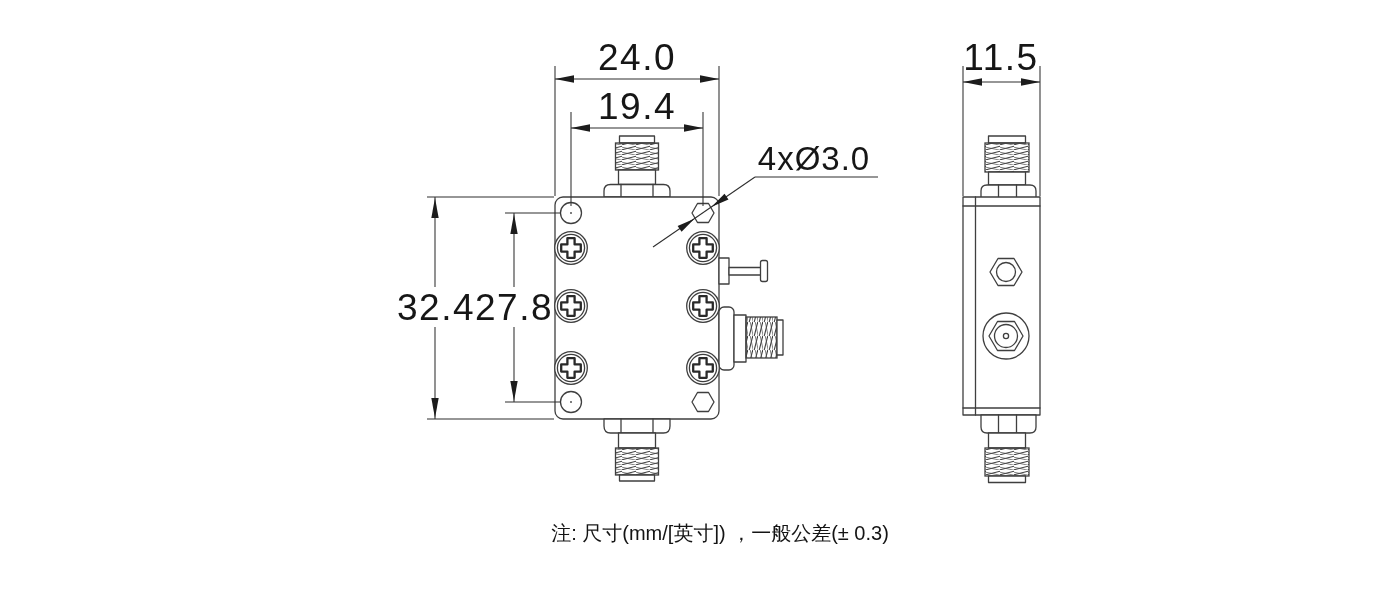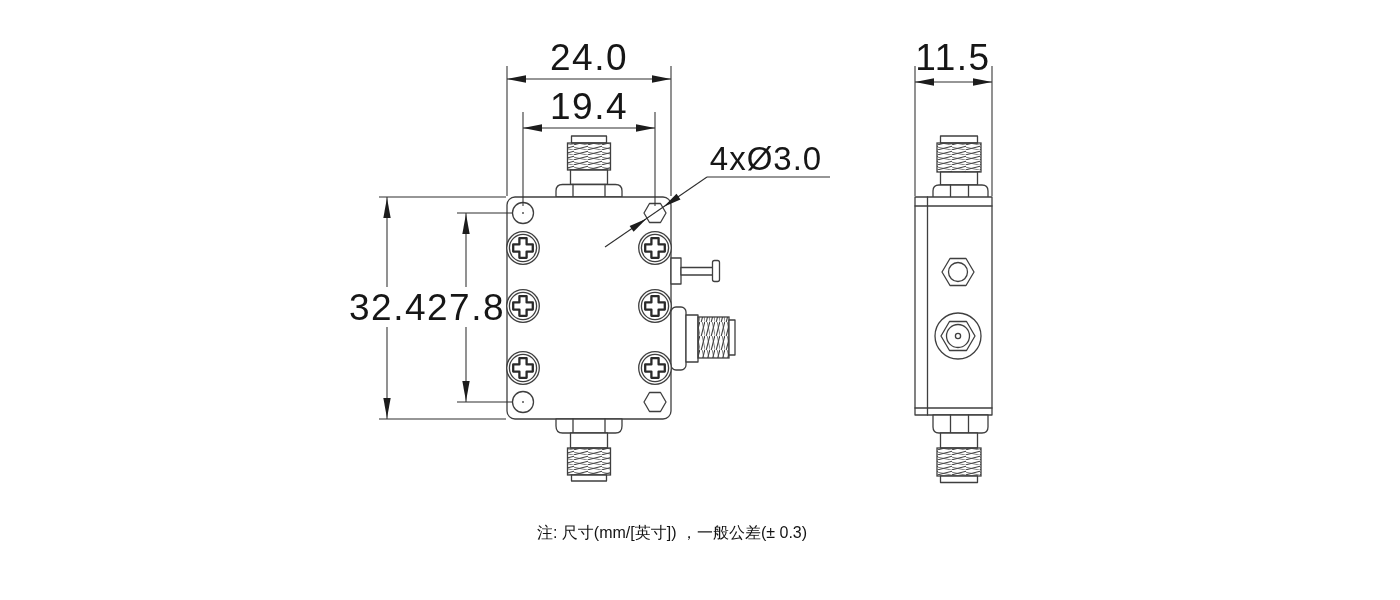--- a/index.html
+++ b/index.html
@@ -1,35 +1,35 @@
 <!DOCTYPE html>
 <html><head>
 <meta charset="utf-8">
 <style>
   html,body{margin:0;padding:0;background:#fff;}
   .stage{position:relative;width:1344px;height:600px;background:#ffffff;overflow:hidden;
-         font-family:"Liberation Sans","DejaVu Sans",sans-serif;}
+         font-family:"Liberation Sans","DejaVu Sans",sans-serif;margin-left:48px;}
   svg{position:absolute;left:0;top:0;}
   
   .ln{fill:none;stroke:#3f3f3f;stroke-width:1.3;stroke-linejoin:round;stroke-linecap:round;}
   .fw{fill:#ffffff;stroke:#3f3f3f;stroke-width:1.3;stroke-linejoin:round;}
   .thrrect{fill:url(#thrH);stroke:#3f3f3f;stroke-width:1.3;}
   .thrrectV{fill:url(#thrV);stroke:#3f3f3f;stroke-width:1.3;}
   .thr1{stroke:#3d3d3d;stroke-width:1.05;fill:none;}
   .thr2{stroke:#4a4a4a;stroke-width:0.7;fill:none;}
   .dim{fill:none;stroke:#2e2e2e;stroke-width:1.05;stroke-linecap:butt;}
   .arr{fill:#1c1c1c;stroke:none;}
   .gap{fill:#ffffff;stroke:none;}
   .dtxt{font-family:"Liberation Sans","DejaVu Sans",sans-serif;font-size:37px;
         letter-spacing:1.5px;fill:#161616;text-anchor:middle;}
   .ctxt{font-family:"Liberation Sans","DejaVu Sans",sans-serif;font-size:33px;
         letter-spacing:1px;fill:#161616;text-anchor:middle;}
   .cross{fill:#ffffff;stroke:#2a2a2a;stroke-width:2.3;stroke-linejoin:round;}
   .note{position:absolute;left:0;right:0;top:520px;text-align:center;
-        font-size:16px;line-height:26px;color:#141414;}
+        font-size:20px;line-height:26px;color:#141414;}
 </style>
 </head>
 <body>
 
 <div class="stage">
 <svg width="1400" height="600" viewBox="0 0 1400 600">
   <defs>
     <pattern id="thrH" patternUnits="userSpaceOnUse" width="14" height="5">
       <path class="thr1" d="M-1,5 L15,1"></path>
       <path class="thr2" d="M-1,2 L15,5.4"></path>

